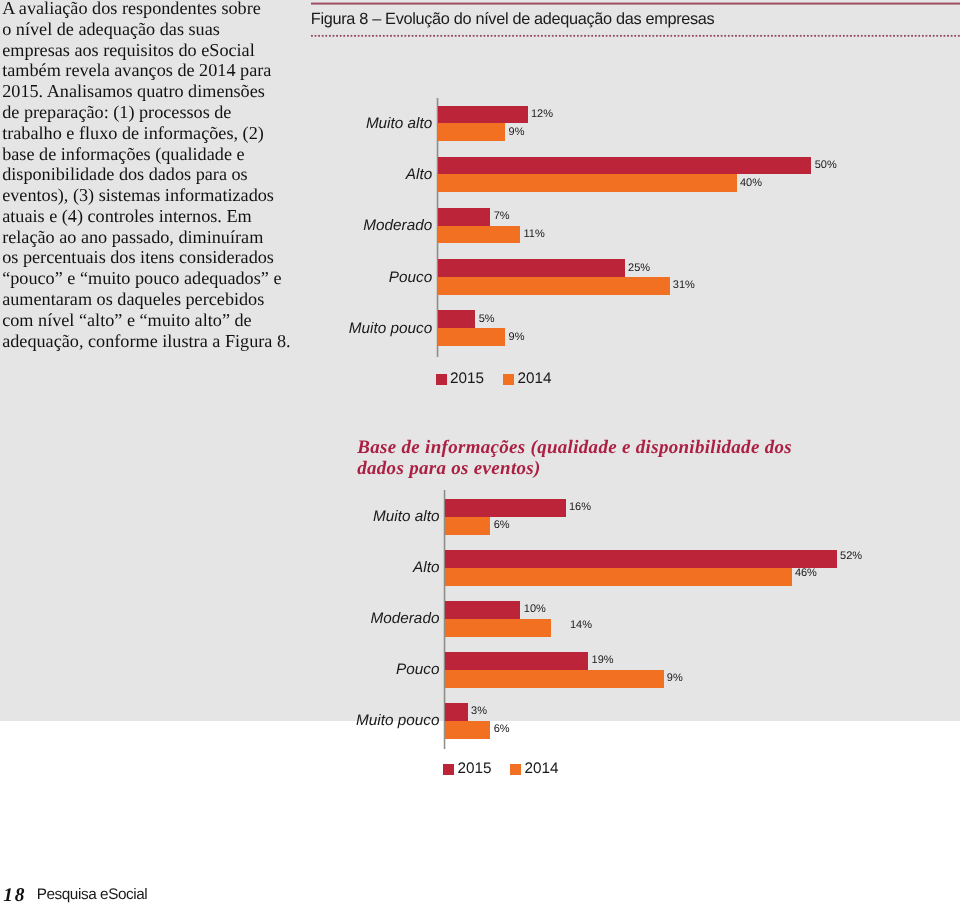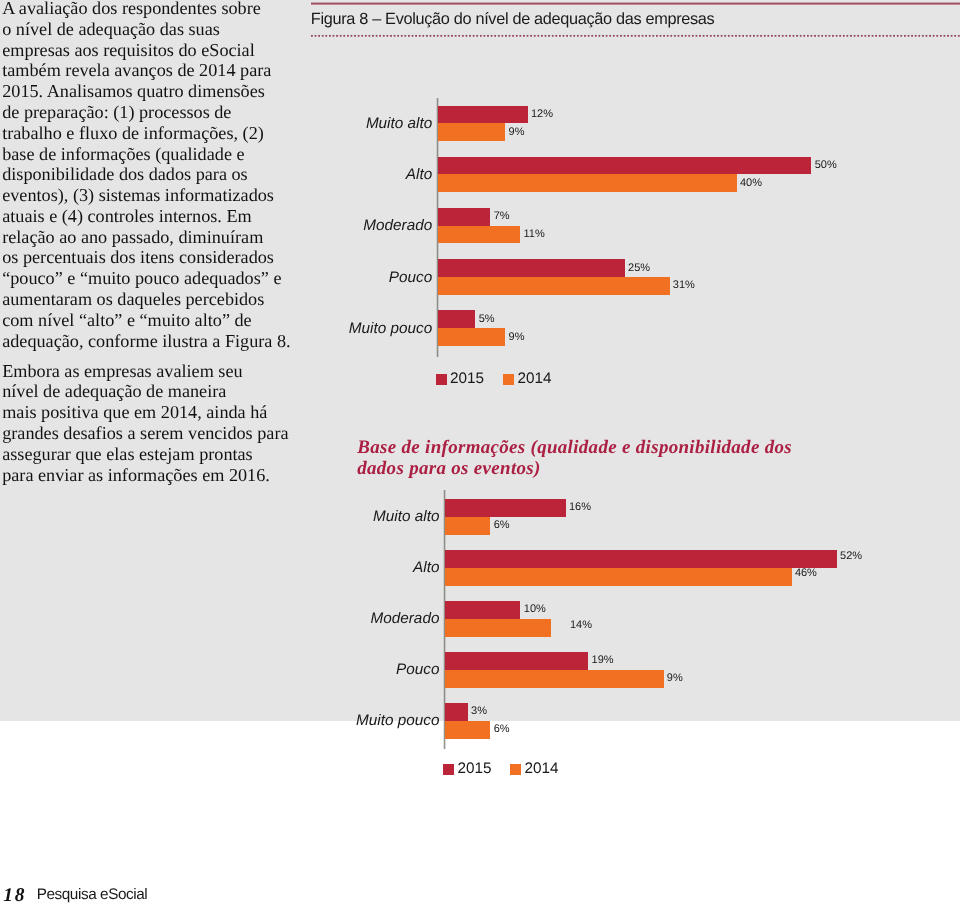--- a/index.html
+++ b/index.html
@@ -72,26 +72,20 @@
 base de informações (qualidade e
 disponibilidade dos dados para os
 eventos), (3) sistemas informatizados
 atuais e (4) controles internos. Em
 relação ao ano passado, diminuíram
 os percentuais dos itens considerados
 “pouco” e “muito pouco adequados” e
 aumentaram os daqueles percebidos
 com nível “alto” e “muito alto” de
 adequação, conforme ilustra a Figura 8.</p>
-    <p class="para p2">Embora as empresas avaliem seu
-nível de adequação de maneira
-mais positiva que em 2014, ainda há
-grandes desafios a serem vencidos para
-assegurar que elas estejam prontas
-para enviar as informações em 2016.</p>
   </div>
 
   <div class="figure">
 
     <div class="fig-rule-top"></div>
     <div class="fig-title">Figura 8 – Evolução do nível de adequação das empresas</div>
     <div class="fig-rule-dots"></div>
 
     <div class="chart" id="chart0" style="left: 311px; top: 60px; width: 649px; height: 360px;">
         <div class="plot">

